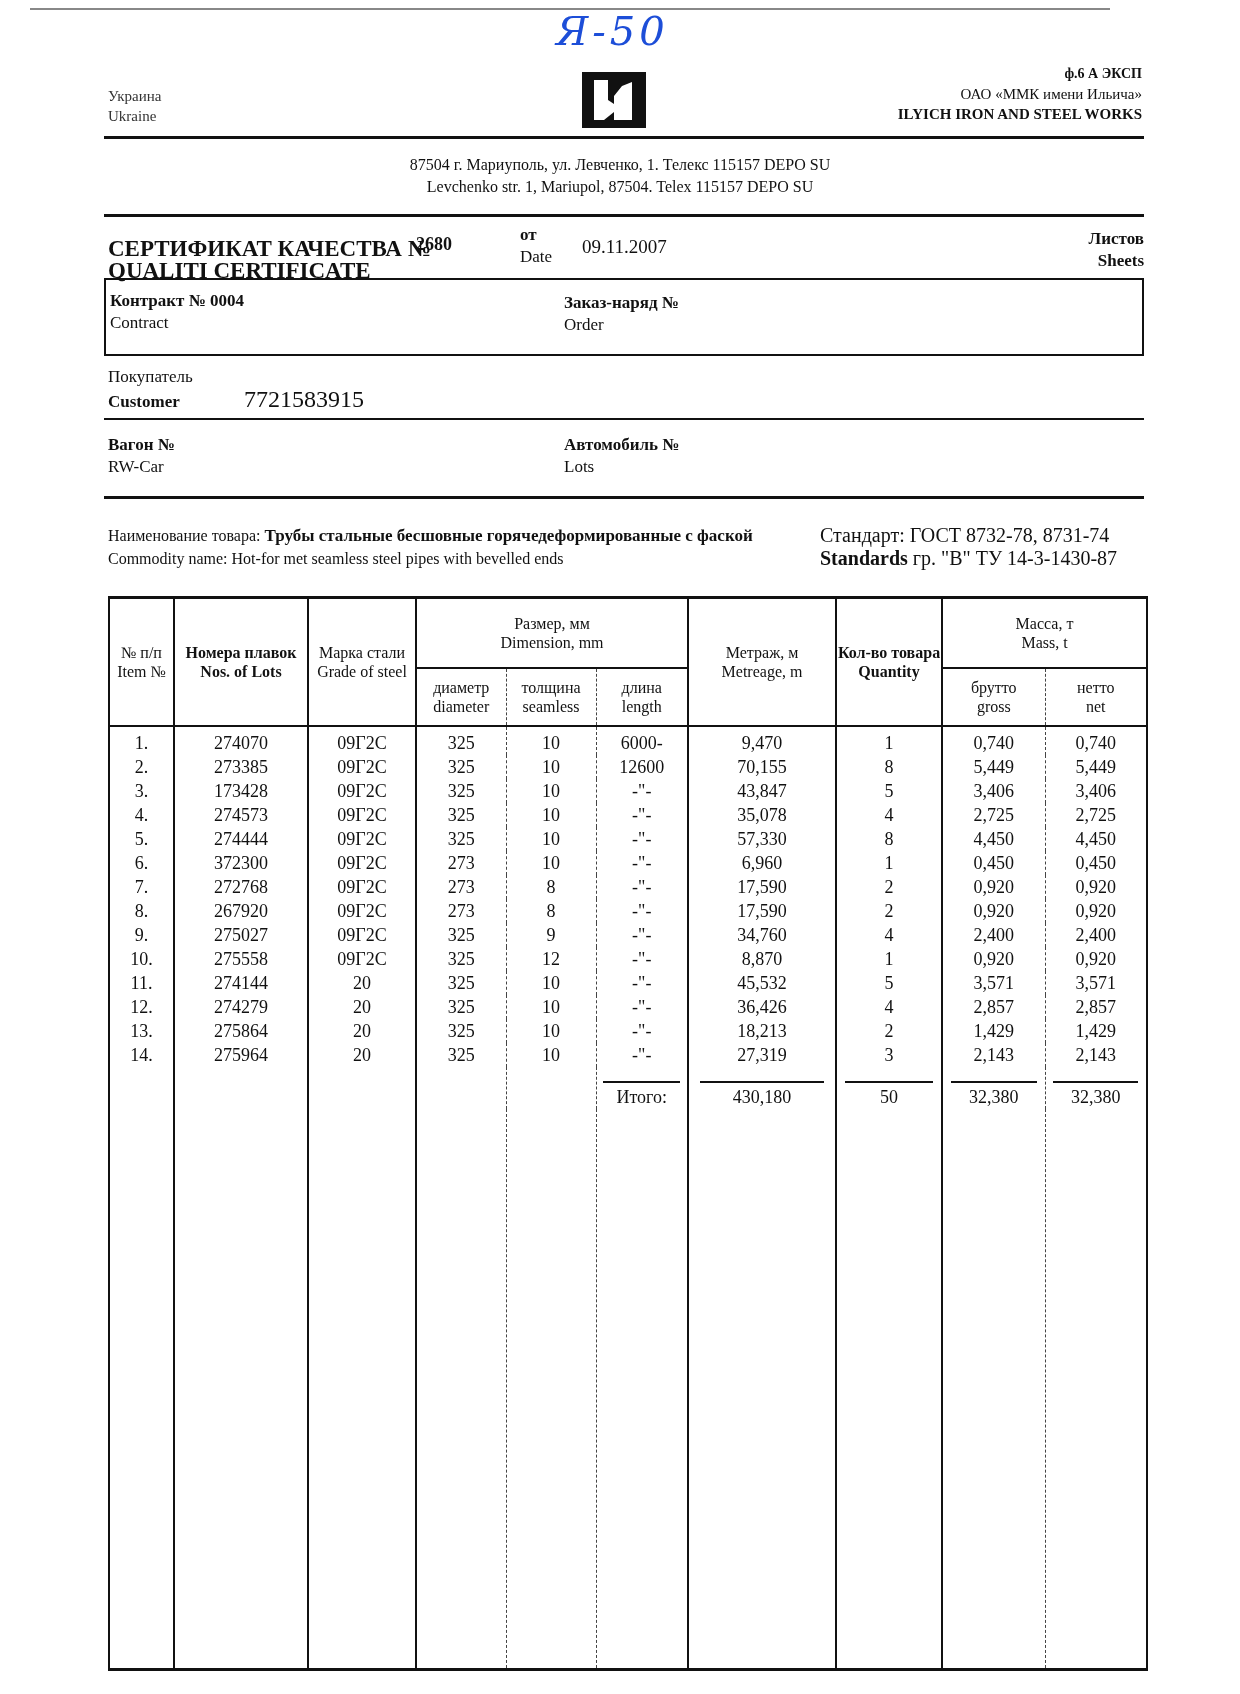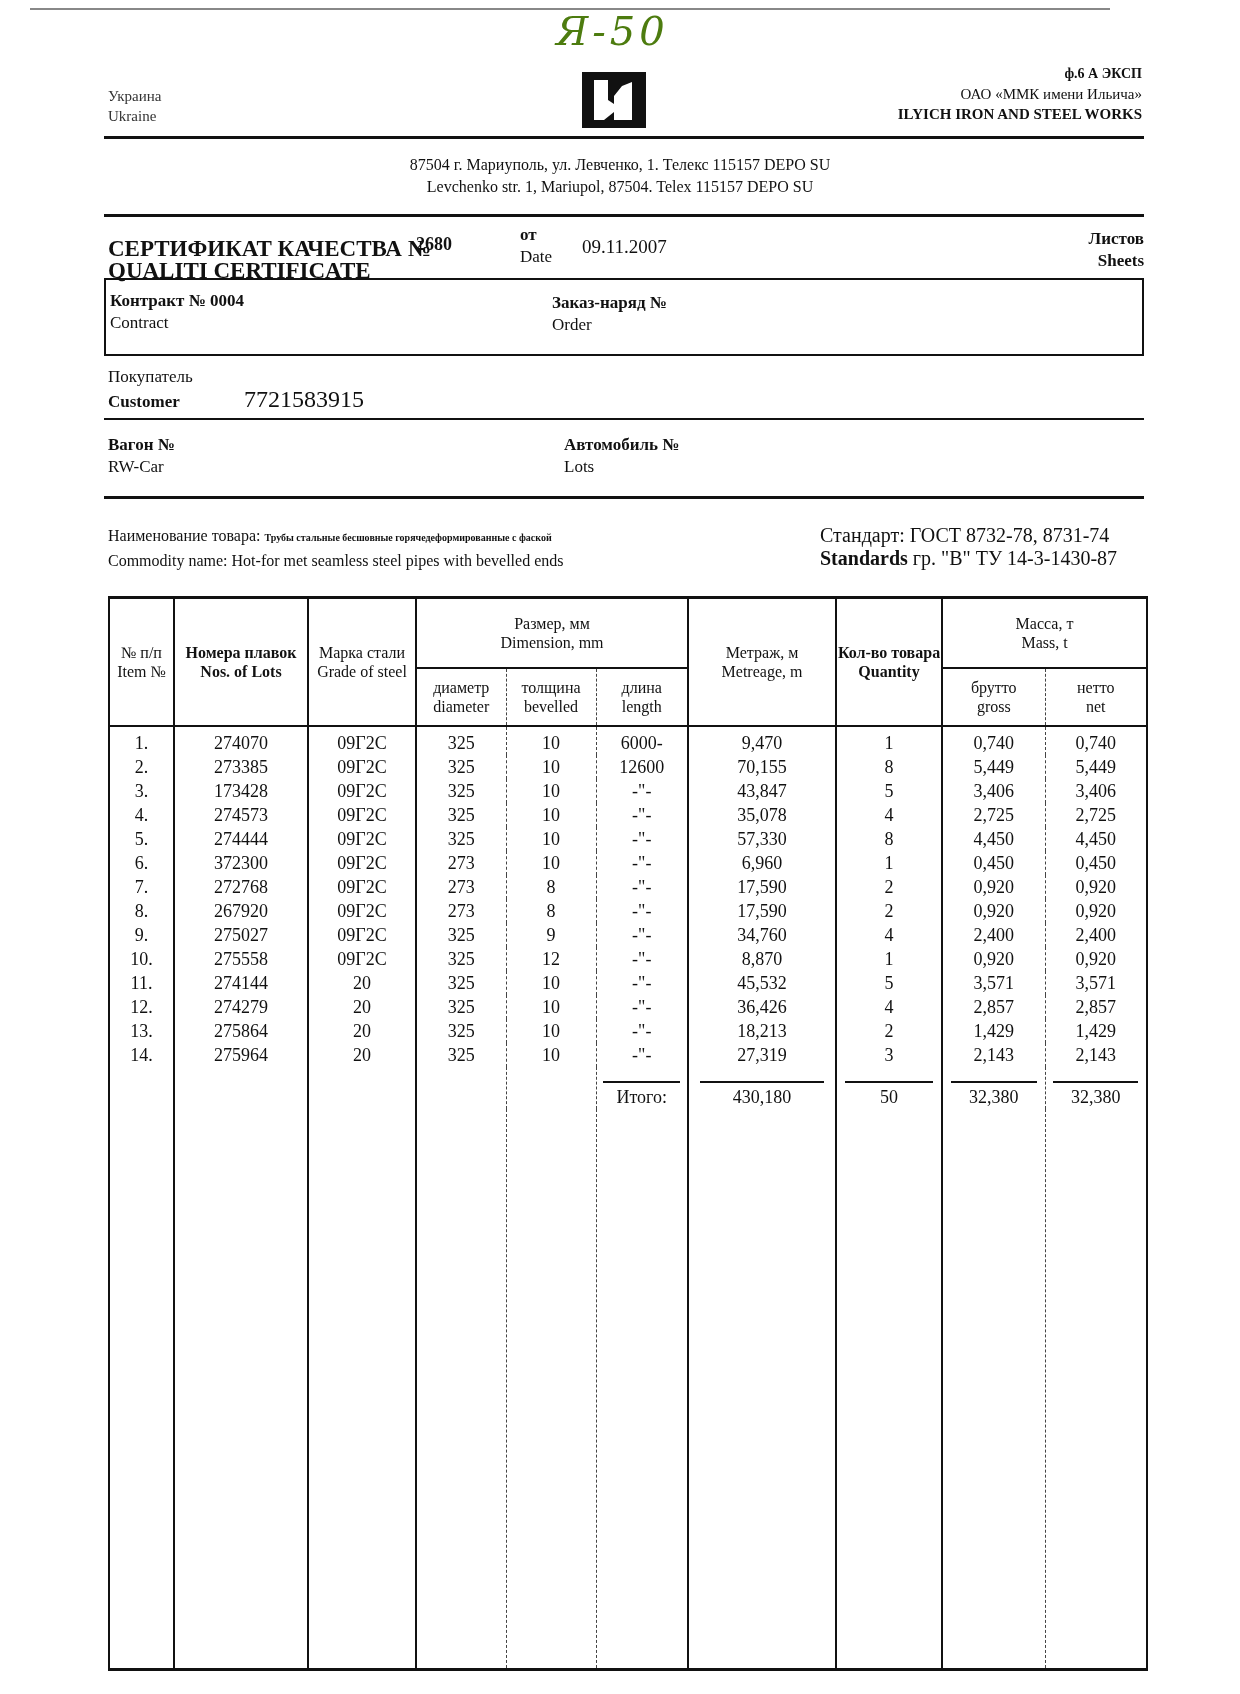--- a/index.html
+++ b/index.html
@@ -1,19 +1,19 @@
 <!DOCTYPE html>
 <html><head>
 <meta charset="utf-8">
 <style>
   html, body { margin: 0; padding: 0; background: #ffffff; }
   body { width: 1240px; height: 1694px; position: relative; overflow: hidden;
          font-family: "Liberation Serif", "DejaVu Serif", serif; color: #111; }
   .abs { position: absolute; }
-  .hand { font-family: "DejaVu Serif", serif; font-style: italic; font-size: 40px; color: #4d7c0f; letter-spacing: 4px; }
+  .hand { font-family: "DejaVu Serif", serif; font-style: italic; font-size: 40px; color: #1d4ed8; letter-spacing: 4px; }
   .small { font-size: 15px; line-height: 20px; }
   .med { font-size: 17px; line-height: 22px; }
   .bold { font-weight: bold; }
   .rule { position: absolute; background: #111; }
   .logo { position: absolute; left: 582px; top: 72px; width: 64px; height: 56px; background: #111; }
   .logo svg { display: block; }
   .boxed { position: absolute; border: 2px solid #111; }
   table.cert { position: absolute; left: 108px; top: 596px; width: 1038px; height: 1075px;
                border-collapse: collapse; font-size: 18px; table-layout: fixed; }
   table.cert th, table.cert td { border-left: 1px dashed #444; border-right: 1px dashed #444; text-align: center; padding: 0; }
@@ -74,21 +74,21 @@
 <div class="abs med bold" style="right:96px; top:228px; text-align:right;">
   <div>Листов</div>
   <div>Sheets</div>
 </div>
 
 <div class="boxed" style="left:104px; top:278px; width:1036px; height:74px;"></div>
 <div class="abs med" style="left:110px; top:290px;">
   <div class="bold">Контракт № 0004</div>
   <div>Contract</div>
 </div>
-<div class="abs med" style="left:552px; top:292px;">
+<div class="abs med" style="left:564px; top:292px;">
   <div class="bold">Заказ-наряд №</div>
   <div>Order</div>
 </div>
 
 <div class="abs med" style="left:108px; top:366px;">
   <div>Покупатель</div>
   <div><span class="bold">Customer</span>
        <span style="margin-left:60px; font-size:24px;">7721583915</span></div>
 </div>
 <div class="rule" style="left:104px; top:418px; width:1040px; height:2px;"></div>
@@ -98,21 +98,21 @@
   <div>RW-Car</div>
 </div>
 <div class="abs med" style="left:564px; top:434px;">
   <div class="bold">Автомобиль №</div>
   <div>Lots</div>
 </div>
 <div class="rule" style="left:104px; top:496px; width:1040px; height:3px;"></div>
 
 <div class="abs" style="left:108px; top:524px; font-size:16px; line-height:23px;">
   <div><span>Наименование товара:</span>
-       <span class="bold" style="font-size:10px;">Трубы стальные бесшовные горячедеформированные с фаской</span></div>
+       <span class="bold" style="font-size:17px;">Трубы стальные бесшовные горячедеформированные с фаской</span></div>
   <div><span>Commodity name:</span>
        <span>Hot-for met seamless steel pipes with bevelled ends</span></div>
 </div>
 <div class="abs" style="left:820px; top:524px; font-size:20px; line-height:23px;">
   <div><span>Стандарт:</span>
        <span>ГОСТ 8732-78, 8731-74</span></div>
   <div><span class="bold">Standards</span>
        <span>гр. "В" ТУ 14-3-1430-87</span></div>
 </div>
 
@@ -160,21 +160,21 @@
           <div>Mass, t</div>
         </th>
     </tr>
     <tr style="height:58px;">
       <th class="solid-l">
           <div>диаметр</div>
           <div>diameter</div>
         </th>
       <th>
           <div>толщина</div>
-          <div>bevelled</div>
+          <div>seamless</div>
         </th>
       <th>
           <div>длина</div>
           <div>length</div>
         </th>
       <th class="solid-l">
           <div>брутто</div>
           <div>gross</div>
         </th>
       <th class="solid-r">

